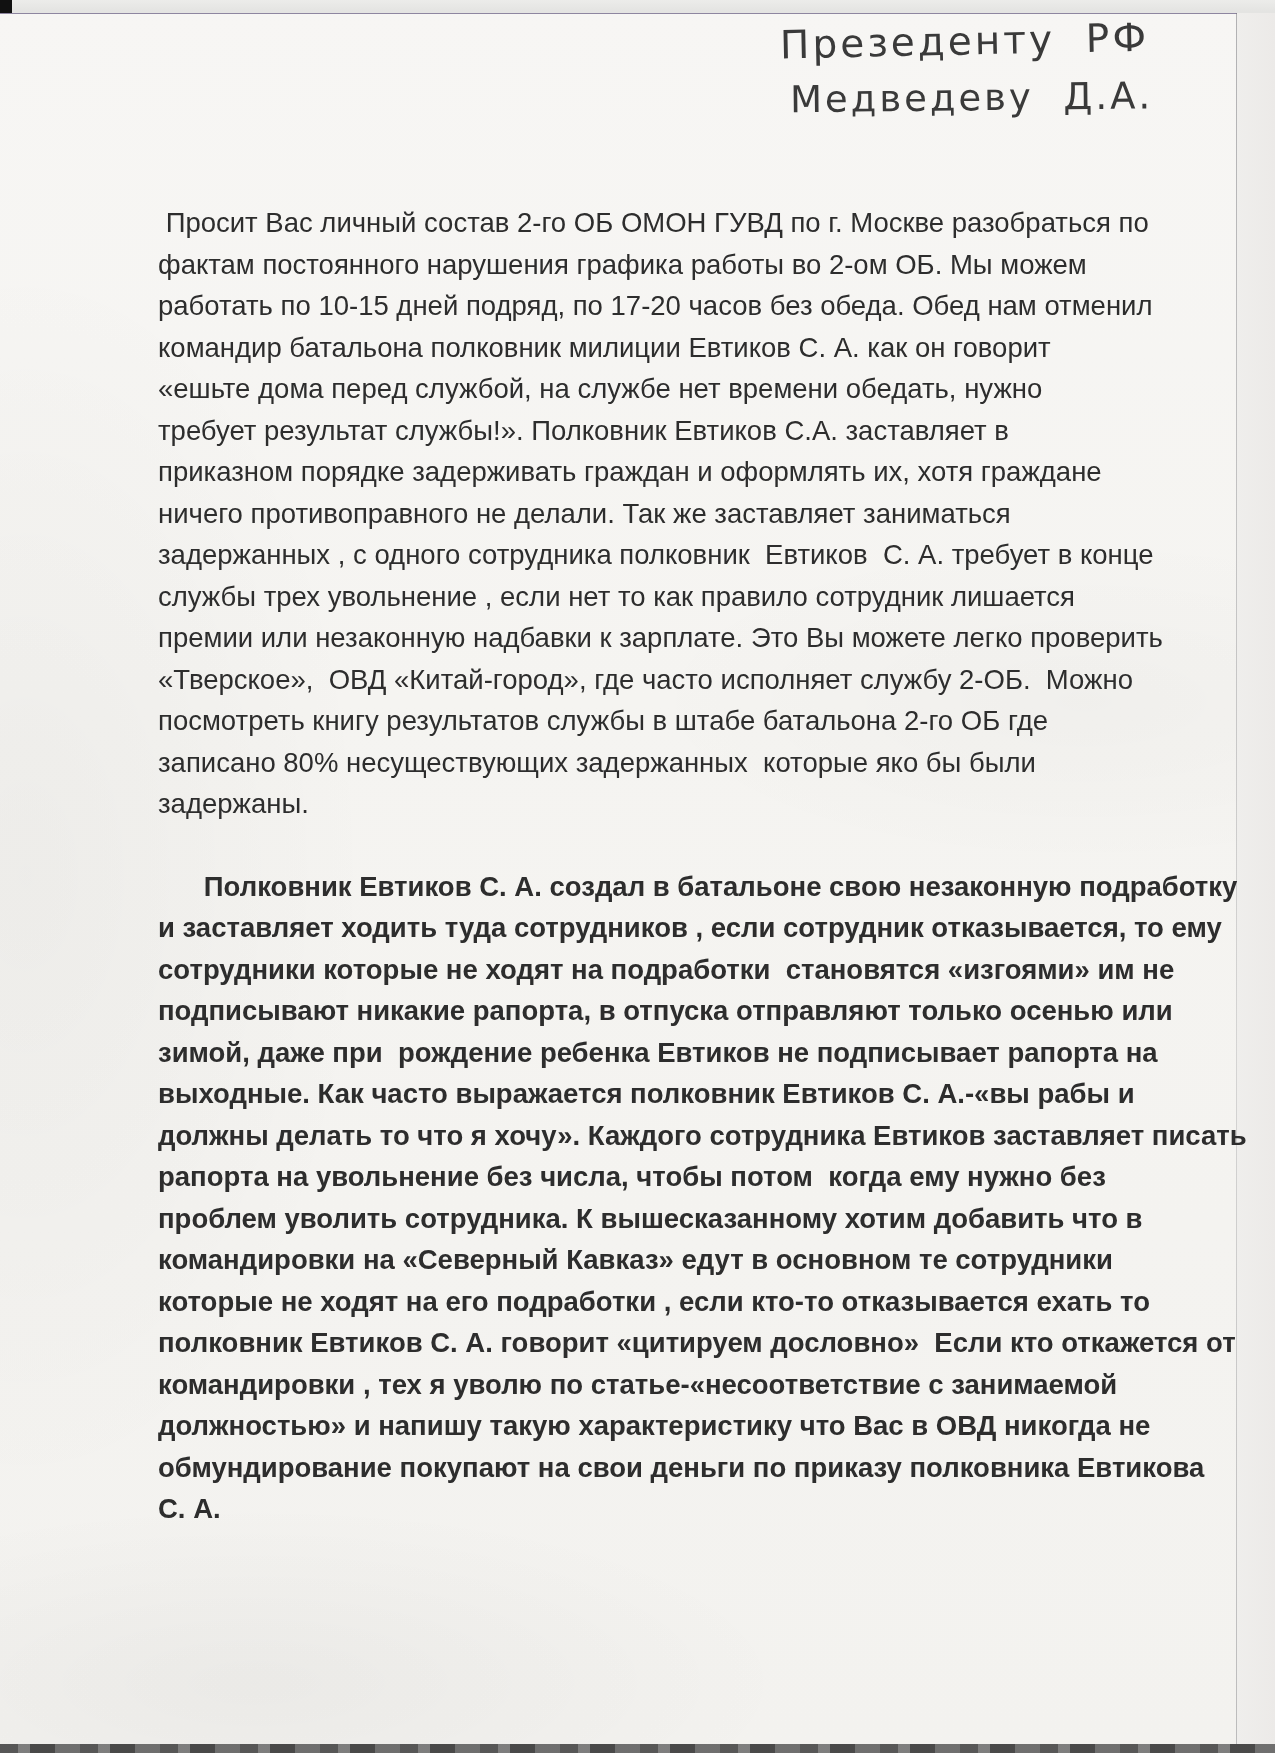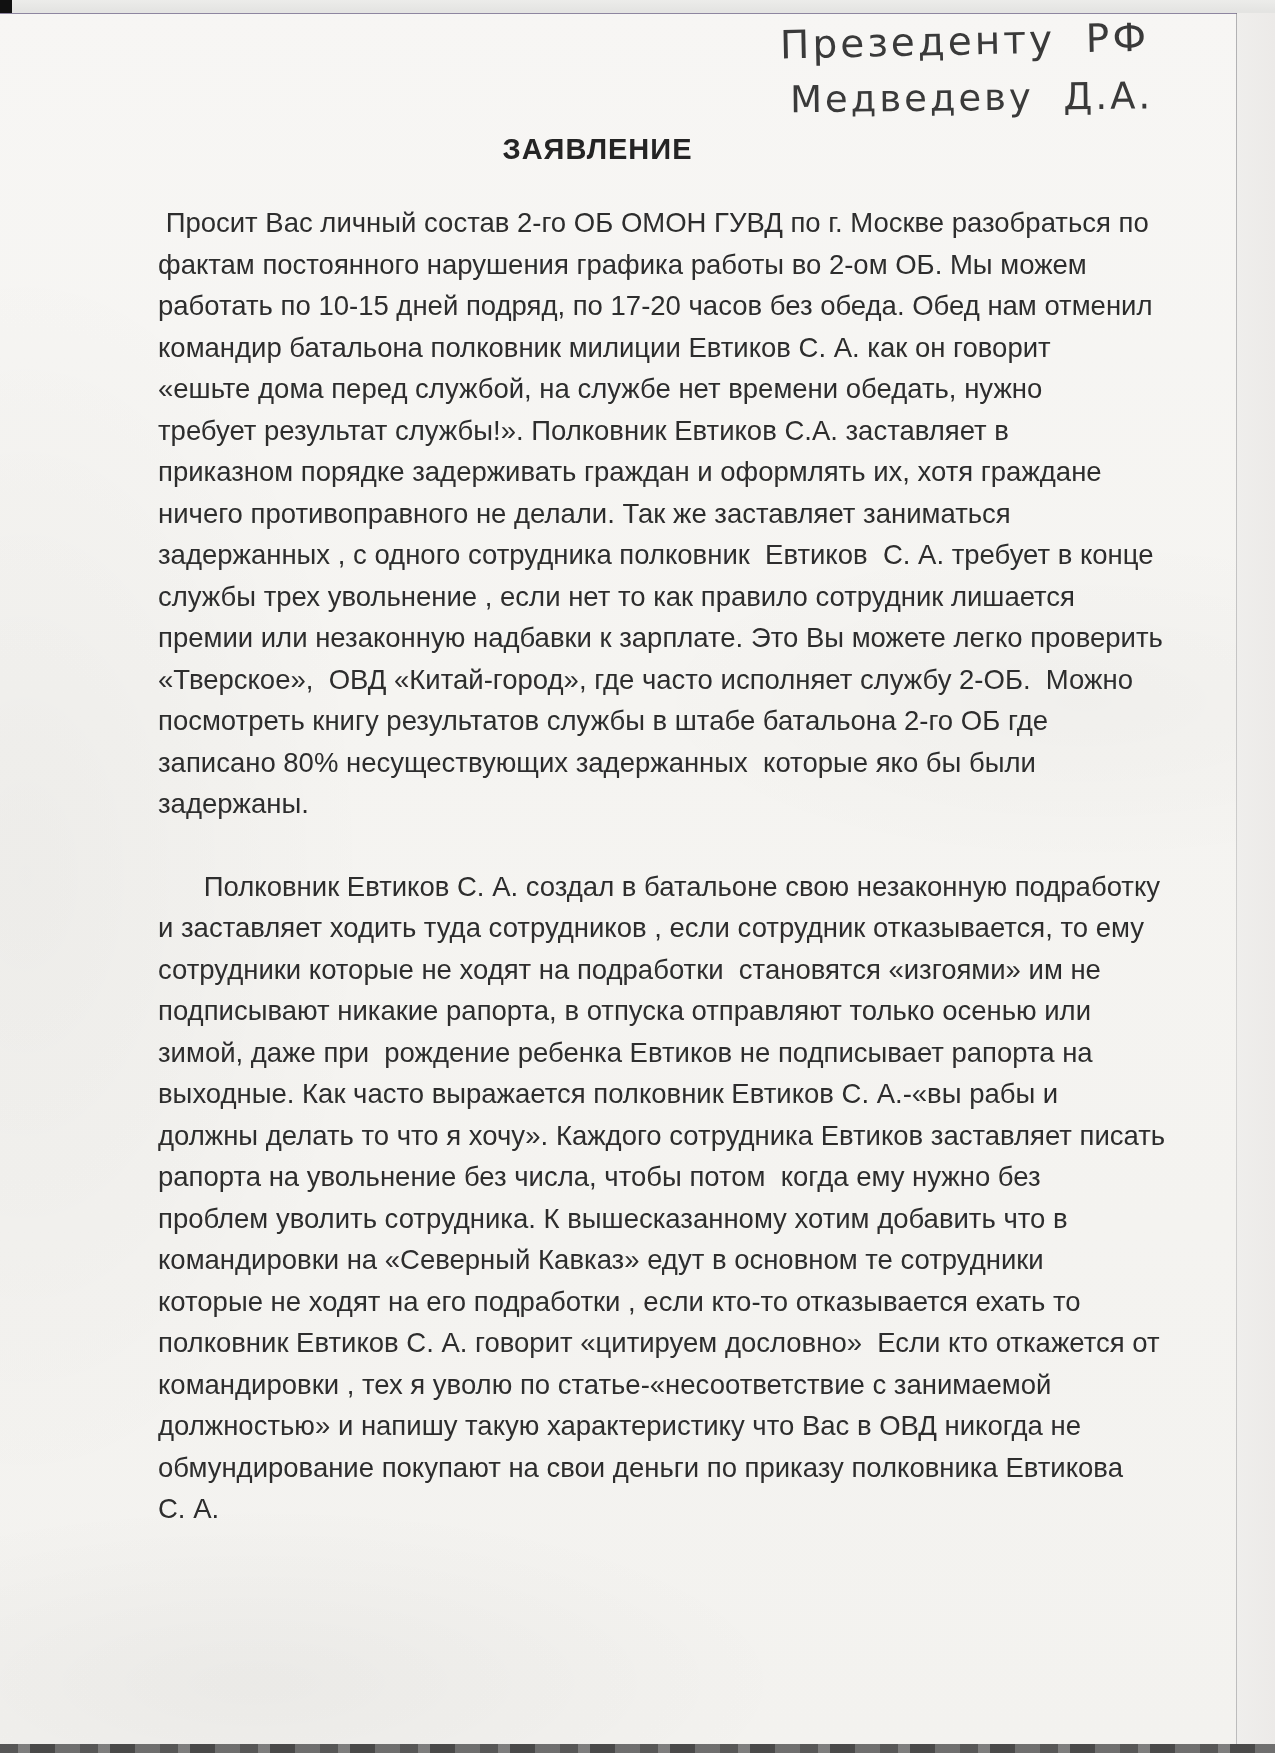--- a/index.html
+++ b/index.html
@@ -53,21 +53,21 @@
     margin:0;text-align:center;
     font-size:29px;font-weight:700;letter-spacing:1px;color:#242424;
   }
   
   .body{
     position:absolute;left:142px;top:186px;width:1005px;
     color:#2d2d2d;
     font-size:27.5px;
   }
   .paragraph{margin:16px;}
-  .paragraph + .paragraph{margin-top:41px;}
+  .paragraph + .paragraph{margin-top:41px;font-weight:bold;}
   .text-line{
     height:41.5px;line-height:41.5px;
     white-space:pre;
   }
 </style>
 </head>
 <body>
 
 <div class="page">
 
@@ -76,21 +76,20 @@
   </div>
 
   <div class="page-margin-right"></div>
   <div class="page-edge-right"></div>
 
   <div class="handwriting">
     <div class="hw-line l1">Презеденту  РФ</div>
     <div class="hw-line l2">Медведеву  Д.А.</div>
   </div>
 
-  <h1 class="title">ЗАЯВЛЕНИЕ</h1>
 
   <div class="body">
     <div class="paragraph">
         <div class="text-line"> Просит Вас личный состав 2-го ОБ ОМОН ГУВД по г. Москве разобраться по</div>
         <div class="text-line">фактам постоянного нарушения графика работы во 2-ом ОБ. Мы можем</div>
         <div class="text-line">работать по 10-15 дней подряд, по 17-20 часов без обеда. Обед нам отменил</div>
         <div class="text-line">командир батальона полковник милиции Евтиков С. А. как он говорит</div>
         <div class="text-line">«ешьте дома перед службой, на службе нет времени обедать, нужно</div>
         <div class="text-line">требует результат службы!». Полковник Евтиков С.А. заставляет в</div>
         <div class="text-line">приказном порядке задерживать граждан и оформлять их, хотя граждане</div>

